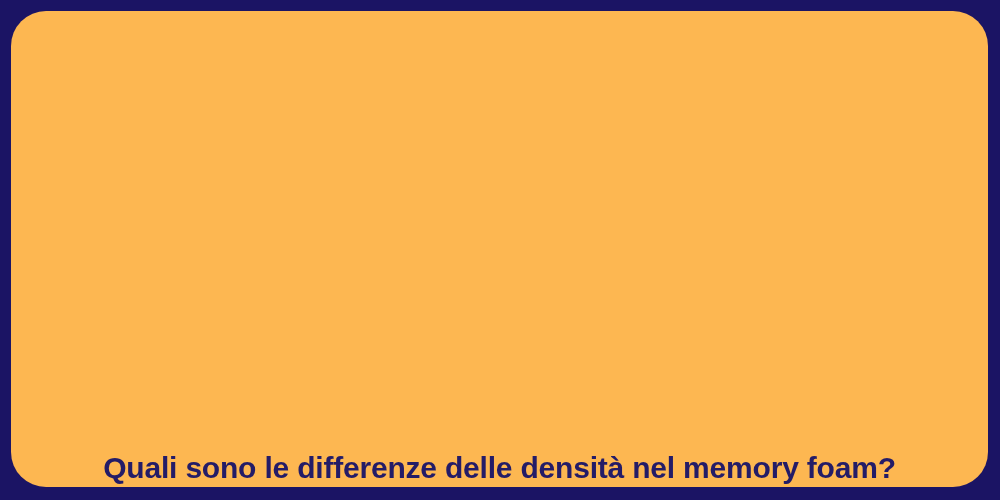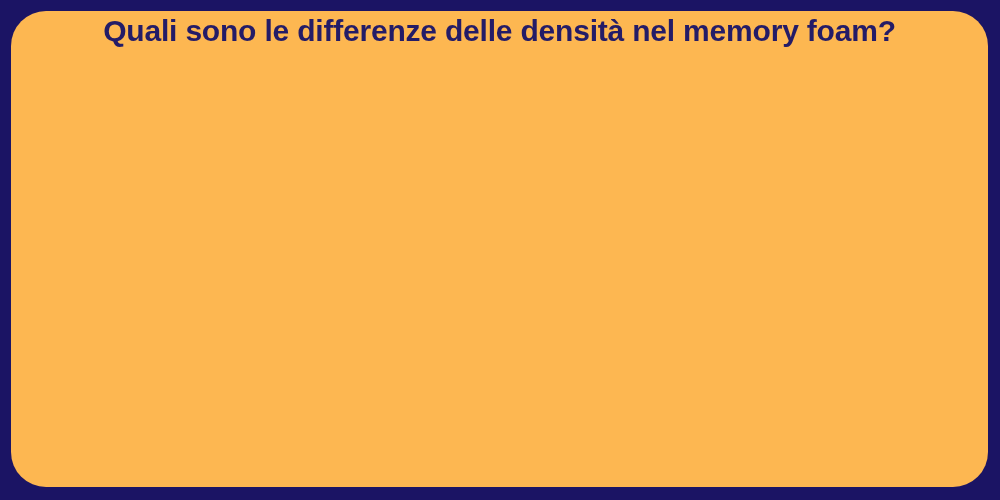--- a/index.html
+++ b/index.html
@@ -25,21 +25,21 @@
   }
 
   
   .card {
     box-sizing: border-box;
     width: 100%;
     height: 100%;
     background: #fdb751;
     border-radius: 35px;
     display: flex;
-    align-items: flex-start;
+    align-items: flex-end;
     justify-content: center;
     padding: 0 60px;
   }
 
   .headline {
     margin: 0;
     color: #241c67;
     font-family: "Liberation Sans", sans-serif;
     font-size: 30px;
     font-weight: bold;

